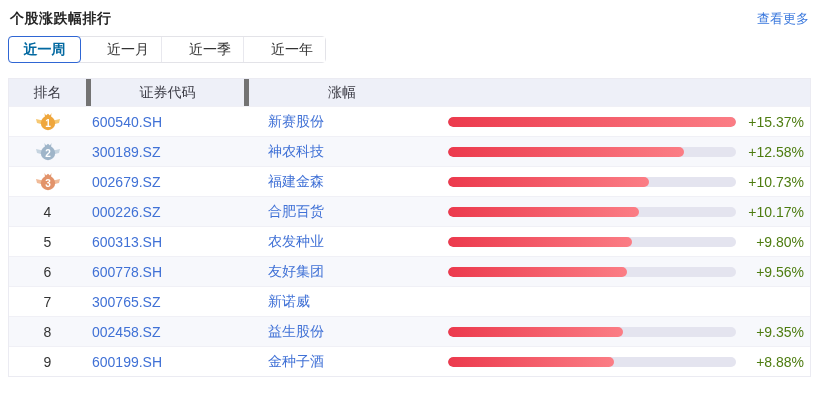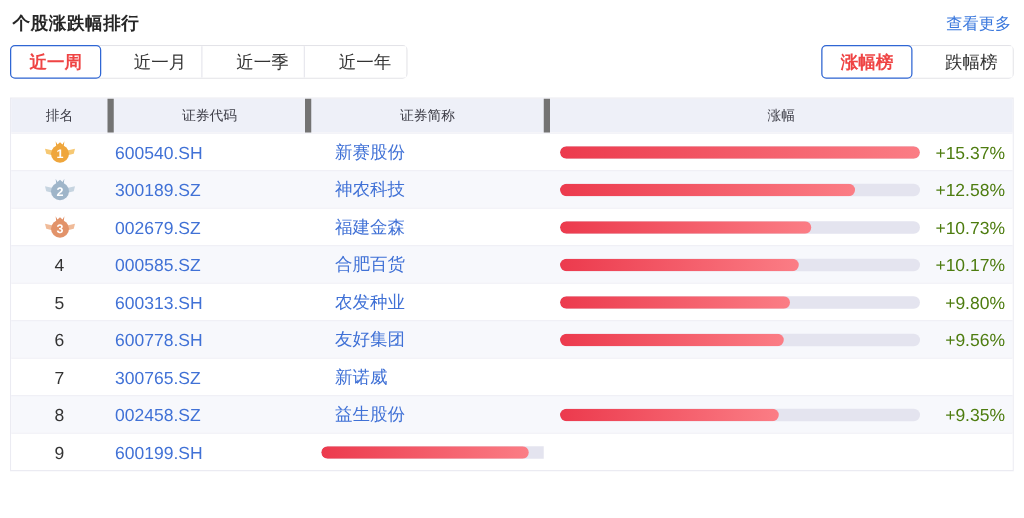--- a/index.html
+++ b/index.html
@@ -14,30 +14,30 @@
   .title { font-size:14px; font-weight:bold; color:#262626; letter-spacing:.5px; }
   .more-link { font-size:13px; color:#3a78dd; cursor:pointer; text-decoration:none; }
 
   
   .tabrow { display:flex; justify-content:space-between; align-items:center;
     padding:8px 8px 0 8px; }
   .tabgroup { display:flex; border:1px solid #e3e3e8; border-radius:4px; height:27px; }
   .tab { min-width:73px; padding:0 12px; display:flex; align-items:center; justify-content:center;
     font-size:14px; color:#333; cursor:pointer; position:relative; background:#fff; }
   .tab + .tab { border-left:1px solid #e8e8ee;padding-left:27px; }
-  .tab.active { color:#ef4444; font-weight:bold; border:1px solid #2f66d4; border-radius:4px;
+  .tab.active { color:#0369a1; font-weight:bold; border:1px solid #2f66d4; border-radius:4px;
     margin:-1px; z-index:2; background:#fff; }
   .tab.active + .tab { border-left:none; }
 
   
   .table { position:absolute; left:8px; right:8px; top:78px;
     border:1px solid #ebebf2; border-bottom:1px solid #ebebf2; }
   .thead { display:grid; grid-template-columns:77px 158px 191px 1fr; height:27px;
     background:#eef0f8; }
-  .th { display:flex; align-items:center; justify-content:center; font-size:11px;
+  .th { display:flex; align-items:center; justify-content:center; font-size:14px;
     color:#3c3c46; }
   .th + .th { border-left:5px solid #737373; }
   .trow { display:grid; grid-template-columns:77px 158px 191px 1fr; height:30px;
     border-top:1px solid #f0f0f6; background:#fff; }
   .trow:nth-child(even) { background:#f7f8fc; }
   .td { display:flex; align-items:center; font-size:14px; overflow:hidden; }
   .td.rank { justify-content:center; color:#333; }
   .td.code { padding-left:6px; color:#4071d6; }
   .td.name { padding-left:24px; color:#4071d6; }
   .td.change { padding:0 6px 0 13px; }
@@ -60,31 +60,26 @@
     <a class="more-link">查看更多</a>
   </div>
 
   <div class="tabrow">
     <div class="tabgroup" id="period-tabs">
         <div class="tab active">近一周</div>
         <div class="tab">近一月</div>
         <div class="tab">近一季</div>
         <div class="tab">近一年</div>
       </div>
-    <div class="tabgroup" id="board-tabs">
-        <div class="tab active">涨幅榜</div>
-        <div class="tab">跌幅榜</div>
-      </div>
   </div>
 
   <div class="table">
     <div class="thead">
       <div class="th">排名</div>
       <div class="th">证券代码</div>
-      <div class="th">证券简称</div>
       <div class="th">涨幅</div>
     </div>
     <div id="tbody">
         <div class="trow">
           <div class="td rank">
             <span class="medal">
               <svg width="26" height="19" viewBox="0 0 26 19">
                 <path d="M1 7 L10 9 L10 13 L2 11 Z" fill="#f6c873"></path>
                 <path d="M25 7 L16 9 L16 13 L24 11 Z" fill="#f6c873"></path>
                 <polygon points="9.5,1 11,3.6 13,1.8 15,3.6 16.5,1 16,5 10,5" fill="#efa63c"></polygon>
@@ -139,21 +134,21 @@
           <div class="td name">福建金森</div>
           <div class="td change">
             <div class="bar-track">
               <div class="bar-fill" style="width: 69.8%;"></div>
             </div>
             <div class="pct">+10.73%</div>
           </div>
         </div>
         <div class="trow">
           <div class="td rank">4</div>
-          <div class="td code">000585.SZ</div>
+          <div class="td code">000226.SZ</div>
           <div class="td name">合肥百货</div>
           <div class="td change">
             <div class="bar-track">
               <div class="bar-fill" style="width: 66.2%;"></div>
             </div>
             <div class="pct">+10.17%</div>
           </div>
         </div>
         <div class="trow">
           <div class="td rank">5</div>
@@ -189,20 +184,21 @@
           <div class="td change">
             <div class="bar-track">
               <div class="bar-fill" style="width: 60.8%;"></div>
             </div>
             <div class="pct">+9.35%</div>
           </div>
         </div>
         <div class="trow">
           <div class="td rank">9</div>
           <div class="td code">600199.SH</div>
+          <div class="td name">金种子酒</div>
           <div class="td change">
             <div class="bar-track">
               <div class="bar-fill" style="width: 57.8%;"></div>
             </div>
             <div class="pct">+8.88%</div>
           </div>
         </div>
       </div>
   </div>
 

